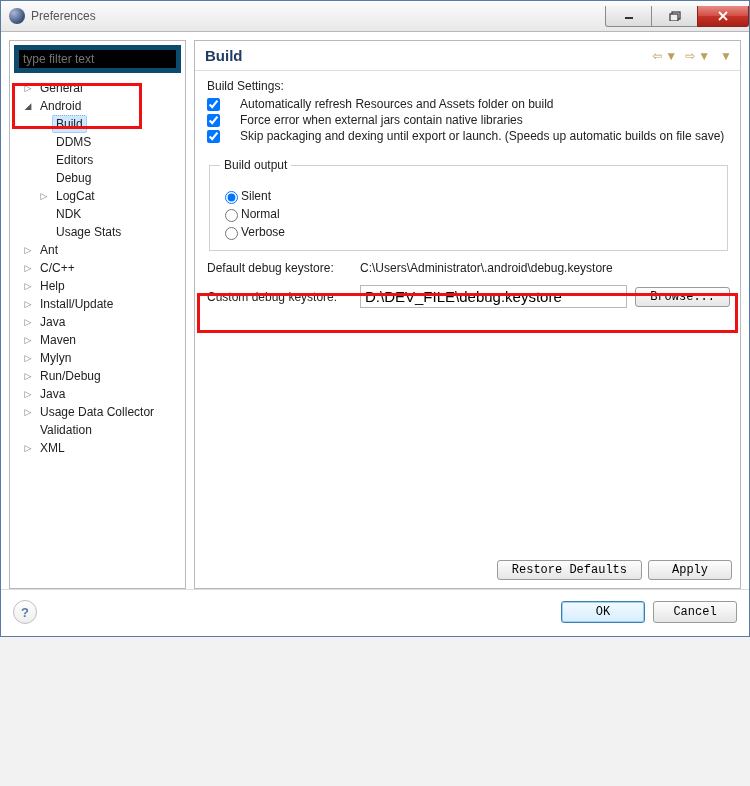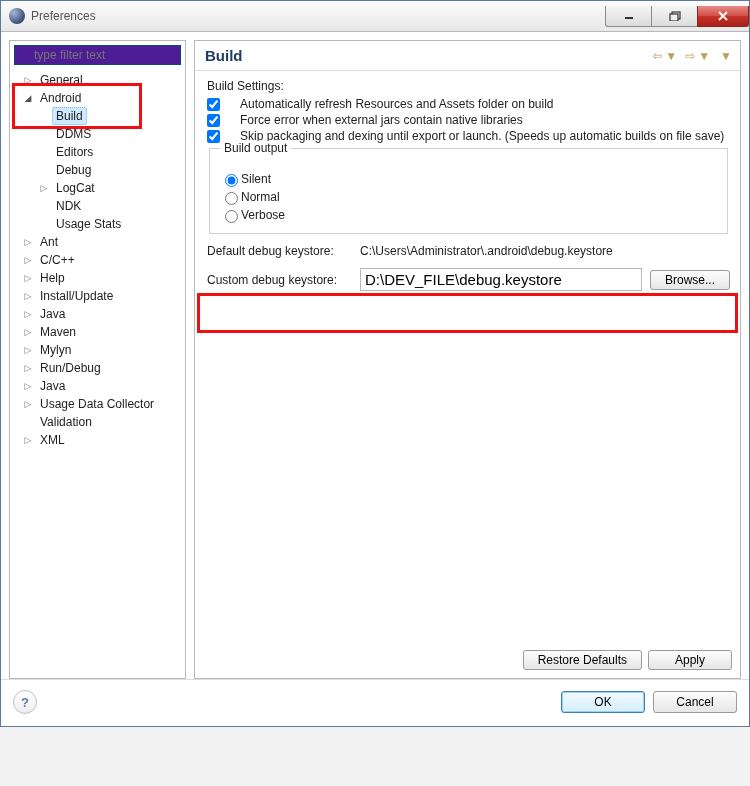--- a/index.html
+++ b/index.html
@@ -1,31 +1,31 @@
 <!DOCTYPE html>
 <html><head>
 <meta charset="utf-8">
 <style>
 html,body{margin:0;padding:0;font-family:"Segoe UI",Tahoma,sans-serif;font-size:12px;color:#222;background:#f2f2f2}
-.window{width:750px;height:727px;margin:0;background:#fff;border:1px solid #5a7aa3;box-sizing:border-box;display:flex;flex-direction:column}
+.window{width:750px;height:637px;margin:0;background:#fff;border:1px solid #5a7aa3;box-sizing:border-box;display:flex;flex-direction:column}
 .titlebar{height:30px;background:linear-gradient(#fcfcfc,#e8e8e8);border-bottom:1px solid #b8b8b8;display:flex;align-items:center;padding:0 0 0 8px;font-size:12px}
 .titlebar .icon{width:16px;height:16px;border-radius:50%;background:radial-gradient(circle at 30% 30%,#a8b8d8 0%,#3a4e78 70%);margin-right:6px}
 .titlebar .title{flex:1;color:#555}
 .winbtns{display:flex}
 .winbtn{width:45px;height:20px;margin-left:0;border:1px solid #8a8a8a;border-top:none;display:flex;align-items:center;justify-content:center;font-size:10px;background:linear-gradient(#f5f5f5,#dcdcdc)}
 .winbtn.min{border-radius:0 0 0 3px}
 .winbtn.close{width:50px;background:linear-gradient(#e78b87,#d34f45 48%,#c53327 52%,#a82016);color:#fff;border-radius:0 0 3px 0;border-color:#902018}
 .winbtn.max{border-left:none;border-right:none}
 .winbtn svg{display:block}
 
 .body{flex:1;display:flex;flex-direction:column;min-height:0}
 .main{flex:1;display:flex;min-height:0;padding:8px 8px 0 8px;gap:8px}
 
 .sidebar{width:175px;border:1px solid #b8b8b8;display:flex;flex-direction:column;background:#fff}
-.filter{margin:4px;padding:2px 19px;border:1px solid #0c4a6e;font-size:12px;color:#888;background:#4c1d95}
+.filter{margin:4px;padding:2px 4px;border:5px solid #0c4a6e;font-size:12px;color:#888;background:#000000}
 .tree{flex:1;overflow:auto;padding:2px 2px 6px 2px}
 .node{display:flex;align-items:center;height:18px;padding-left:4px;cursor:default}
 .exp{width:12px;height:12px;display:inline-flex;align-items:center;justify-content:center;color:#7a7a7a;font-size:9px;margin-right:2px}
 .node .lbl{padding:1px 3px;border:1px solid transparent;border-radius:2px}
 .node.selected .lbl{background:#cde8ff;border:1px dotted #7eb4ea}
 .node.d1{padding-left:10px}
 .node.d2{padding-left:26px}
 
 .content{flex:1;border:1px solid #b8b8b8;display:flex;flex-direction:column;min-width:0;background:#fff}
 .chead{display:flex;align-items:center;justify-content:space-between;padding:6px 8px 0 10px}
@@ -34,29 +34,29 @@
 .navicons span{font-size:12px;color:#bba25a}
 .arrow-l{color:#d9a42a;font-size:14px}
 .arrow-r{color:#c9c9c9;font-size:14px}
 .drop{font-size:8px;color:#555;margin-left:1px}
 .hr{border-top:1px solid #ddd;margin:6px 0 0 0}
 
 .cbody{flex:1;padding:8px 10px 10px 12px;overflow:auto;position:relative}
 .sect-label{margin-bottom:4px}
 .chk{display:flex;align-items:center;gap:20px;margin:2px 0}
 .chk input{margin:0}
-.fieldset{border:1px solid #d0d0d0;margin-top:5px;padding:6px 10px 8px 10px}
+.fieldset{border:1px solid #d0d0d0;margin-top:22px;padding:6px 10px 8px 10px}
 .fieldset .legend{position:relative;top:-14px;background:#fff;display:inline-block;padding:0 4px;margin-bottom:-10px}
 .radio{display:flex;align-items:center;margin:2px 0}
 .row{display:flex;align-items:center;margin-top:8px;gap:8px}
 .row .lab{width:145px}
 .row .val{flex:1}
 .row input.val{border:1px solid #b8b8b8;padding:2px 4px;font-size:15px;font-family:inherit}
 .row .static{padding:2px 0}
-.btn{background:linear-gradient(#fdfdfd,#e6e6e6);border:1px solid #9a9a9a;border-radius:3px;padding:2px 14px;font-size:12px;font-family:Liberation Sans, sans-serif;cursor:pointer}
+.btn{background:linear-gradient(#fdfdfd,#e6e6e6);border:1px solid #9a9a9a;border-radius:3px;padding:2px 14px;font-size:12px;font-family:Liberation Mono, monospace;cursor:pointer}
 
 .cfoot{padding:6px 8px 8px 8px;display:flex;justify-content:flex-end;gap:6px;border-top:0}
 
 .footer{padding:10px 12px 12px 12px;display:flex;align-items:center;justify-content:space-between;border-top:1px solid #ddd}
 .help{width:22px;height:22px;border:1px solid #bfbfbf;border-radius:50%;display:flex;align-items:center;justify-content:center;color:#5b7ca6;font-weight:bold;font-size:13px;background:linear-gradient(#fff,#eee)}
 .footer .btns{display:flex;gap:8px}
 .footer .btn{width:84px;padding:3px 16px}
 .footer .btn.ok{border:1px solid #3c7fb1;background:linear-gradient(#f4faff,#d5eeff);box-shadow:inset 0 0 0 1px #9dd1ef}
 
 .ann{position:absolute;border:3px solid #e11;pointer-events:none}

